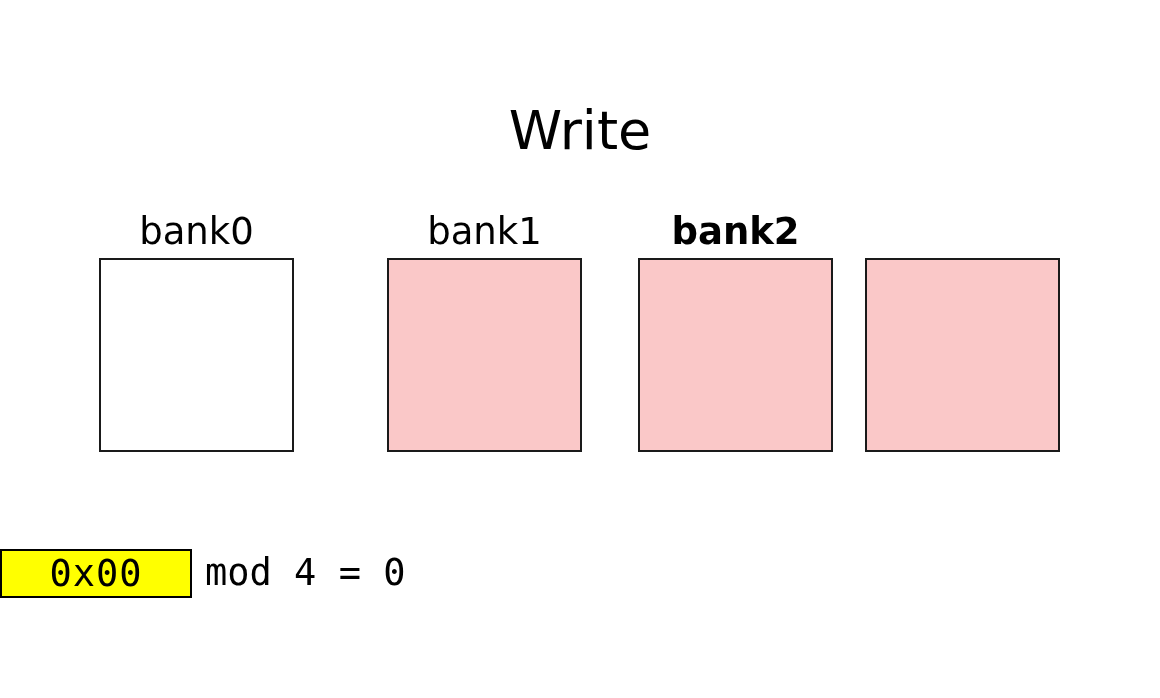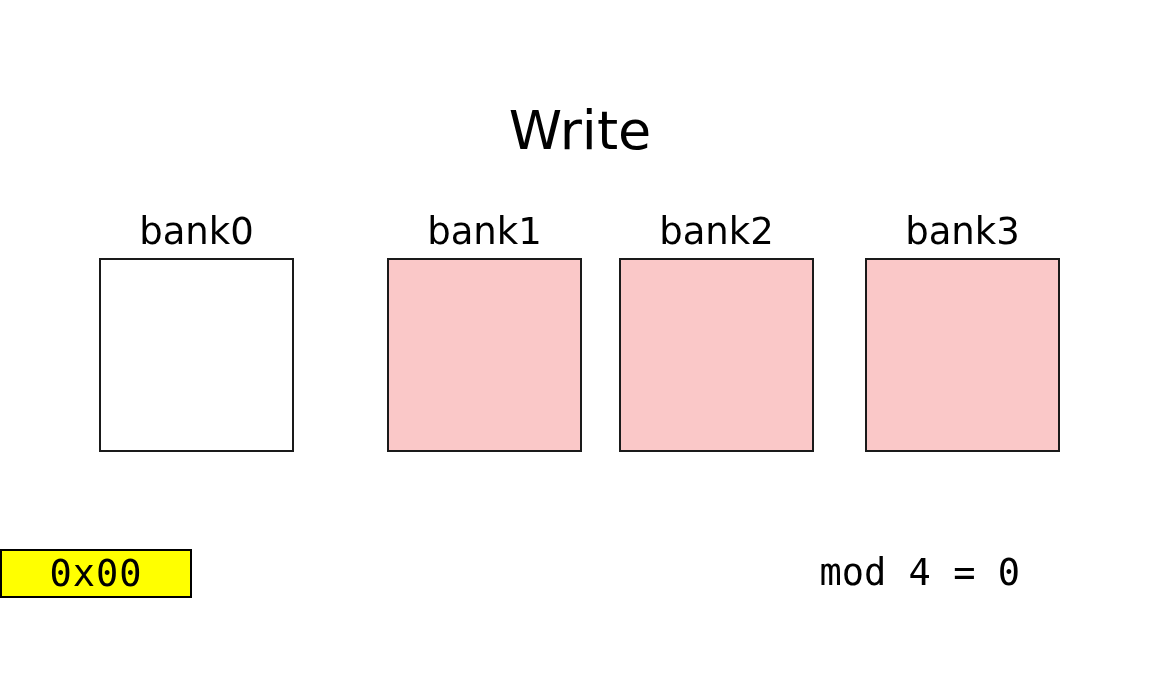--- a/index.html
+++ b/index.html
@@ -52,21 +52,21 @@
   .bank {
     position: absolute;
     top: 0;
     width: 195px;
     height: 245px;
     padding-left: 19px;
   }
 
   .bank-0 { left: 0px; }
   .bank-1 { left: 256px; margin-left: 32px; }
-  .bank-2 { left: 520px; }
+  .bank-2 { left: 539px; font-weight: bold; }
   .bank-3 { left: 766px; }
 
   .bank-label {
     position: absolute;
     left: -20px;
     top: 0px;
     width: 235px;
     text-align: center;
     font-family: "DejaVu Sans", sans-serif;
     font-size: 37px;
@@ -88,21 +88,21 @@
 
   
   .expression {
     position: absolute;
     left: 0;
     top: 545px;
     width: 1020px;
     height: 56px;
     display: flex;
     align-items: center;
-    justify-content: space-between;
+    justify-content: flex-start;
     white-space: nowrap;
   }
 
   .addr-chip {
     display: inline-flex;
     align-items: center;
     justify-content: center;
     box-sizing: border-box;
     width: 192px;
     height: 49px;
@@ -143,21 +143,20 @@
       <div class="bank-label">bank1</div>
       <div class="bank-box" style="background: rgb(250, 200, 200);"></div>
     </div>
 
     <div class="bank bank-2">
       <div class="bank-label">bank2</div>
       <div class="bank-box" style="background: rgb(250, 200, 200);"></div>
     </div>
 
     <div class="bank bank-3">
-      <div class="bank-label">bank3</div>
       <div class="bank-box" style="background: rgb(250, 200, 200);"></div>
     </div>
 
   </div>
 
   <div class="expression">
     <span class="addr-chip">0x00</span>
     <span class="expr-tail">mod 4 = 0</span>
   </div>
 

